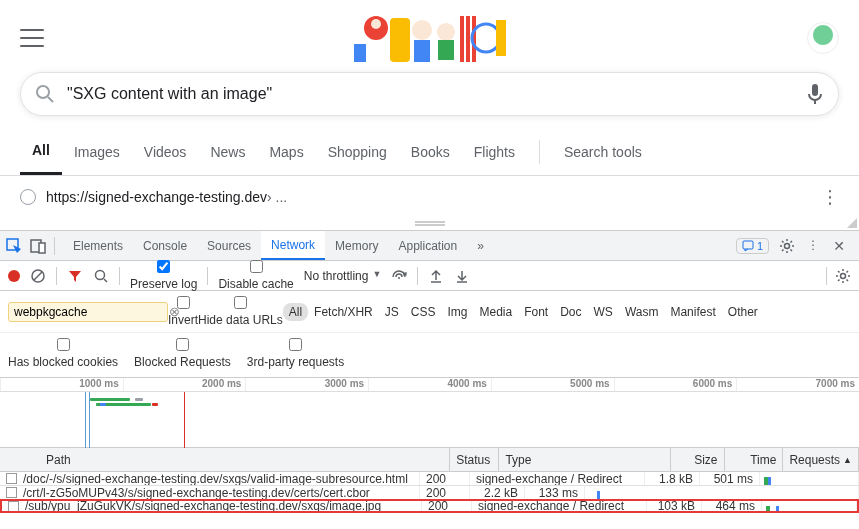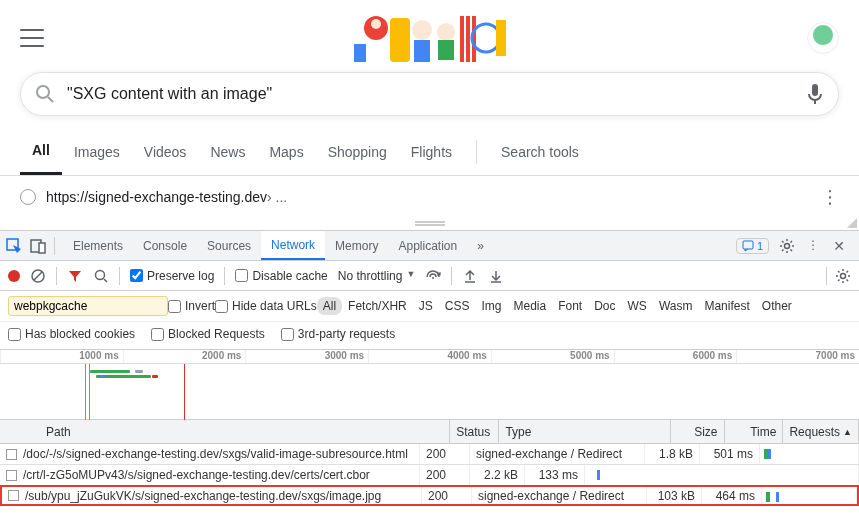--- a/index.html
+++ b/index.html
@@ -34,21 +34,21 @@
 .dt-tab { padding: 0 10px; height: 100%; display: flex; align-items: center; cursor: pointer; color: #5f6368; }
 .dt-tab.active { color: #1a73e8; border-bottom: 2px solid #1a73e8; background: #fff; }
 .dt-right { margin-left: auto; display: flex; align-items: center; gap: 10px; padding-right: 6px; }
 .chip { display: flex; align-items: center; gap: 3px; border: 1px solid #ccc; border-radius: 4px; padding: 1px 5px; color: #1a73e8; font-size: 11px; }
 .dt-icon { width: 16px; height: 16px; color: #5f6368; cursor: pointer; }
 
 .dt-toolbar { display: flex; align-items: center; height: 30px; border-bottom: 1px solid #ccc; padding: 0 8px; gap: 10px; background: #fff; }
 .record { width: 12px; height: 12px; border-radius: 50%; background: #d93025; }
 .tbsep { width: 1px; height: 18px; background: #ccc; }
 .funnel { color: #d93025; }
-.cb { display: flex; align-items: center; gap: 4px; font-size: 12px; color: #333; }
+.cb { display: flex; align-items: center; gap: 4px; font-size: 12px; color: #333; flex-direction: column; }
 .cb input { width: 13px; height: 13px; }
 .select { display: flex; align-items: flex-start; gap: 4px; color: #333; }
 .tri { font-size: 9px; color: #5f6368; }
 
 .filter-row { display: flex; align-items: center; padding: 5px 8px; border-bottom: 1px solid #eee; background: #fff; flex-wrap: wrap; }
 .filter-input { display: flex; align-items: center; width: 160px; height: 20px; background: #fef7e0; border: 1px solid #f3d07c; border-radius: 3px; padding: 0 5px; }
 .filter-input input { flex: 1; border: none; outline: none; background: transparent; font-size: 12px; }
 .clear-x { color: #888; cursor: pointer; font-size: 13px; }
 .type-pill { padding: 2px 6px; border-radius: 8px; cursor: pointer; font-size: 12px; color: #333; }
 .type-pill.active { background: #e0e0e0; }
@@ -57,21 +57,21 @@
 
 .overview { height: 70px; border-bottom: 1px solid #ccc; position: relative; background: #fff; }
 .ov-ticks { display: flex; height: 14px; border-bottom: 1px solid #ddd; font-size: 10px; color: #888; font-weight: bold; }
 .ov-tick { flex: 1; text-align: right; padding-right: 4px; border-left: 1px solid #eee; }
 .ov-body { position: relative; height: 56px; }
 .ov-body .vline { position: absolute; top: 0; bottom: 0; width: 1px; }
 .ov-seg { position: absolute; height: 3px; border-radius: 1px; }
 
 
 .net-table { width: 100%; }
-.nt-head, .nt-row { display: flex; align-items: center; height: 21px; border-bottom: 1px solid #e0e0e0; }
+.nt-head, .nt-row { display: flex; align-items: center; height: 14px; border-bottom: 1px solid #e0e0e0; }
 .nt-head { background: #f1f3f4; font-size: 12px; color: #333; height: 24px; border-bottom: 1px solid #ccc; padding-left: 40px; }
 .nt-head .cell { border-right: 1px solid #ccc; padding: 0 6px; display: flex; align-items: center; height: 100%; }
 .nt-row .cell { border-right: 1px solid #eee; padding: 0 6px; overflow: hidden; white-space: nowrap; text-overflow: ellipsis; font-size: 12px; height: 100%; display: flex; align-items: center; }
 .c-path { width: 420px; }
 .c-status { width: 50px; }
 .c-type { width: 175px; }
 .c-size { width: 55px; justify-content: flex-end; }
 .c-time { width: 60px; justify-content: flex-end; }
 .c-wf { flex: 1; position: relative; }
 .path-chk { width: 11px; height: 11px; border: 1px solid #999; margin-right: 6px; flex-shrink: 0; }
@@ -120,20 +120,21 @@
         <line x1="9" y1="18" x2="9" y2="22" stroke="#5f6368" stroke-width="2"></line>
       </svg>
   </div>
   <div class="tabs">
     <div class="tab active">All</div>
     <div class="tab">Images</div>
     <div class="tab">Videos</div>
     <div class="tab">News</div>
     <div class="tab">Maps</div>
     <div class="tab">Shopping</div>
+    <div class="tab">Books</div>
     <div class="tab">Flights</div>
     <div class="sep"></div>
     <div class="tab">Search tools</div>
   </div>
 </div>
 
 <div class="result-line">
   <div class="globe"></div>
   <span>https://signed-exchange-testing.dev</span>
   <span style="color:#5f6368;"> › ...</span>

